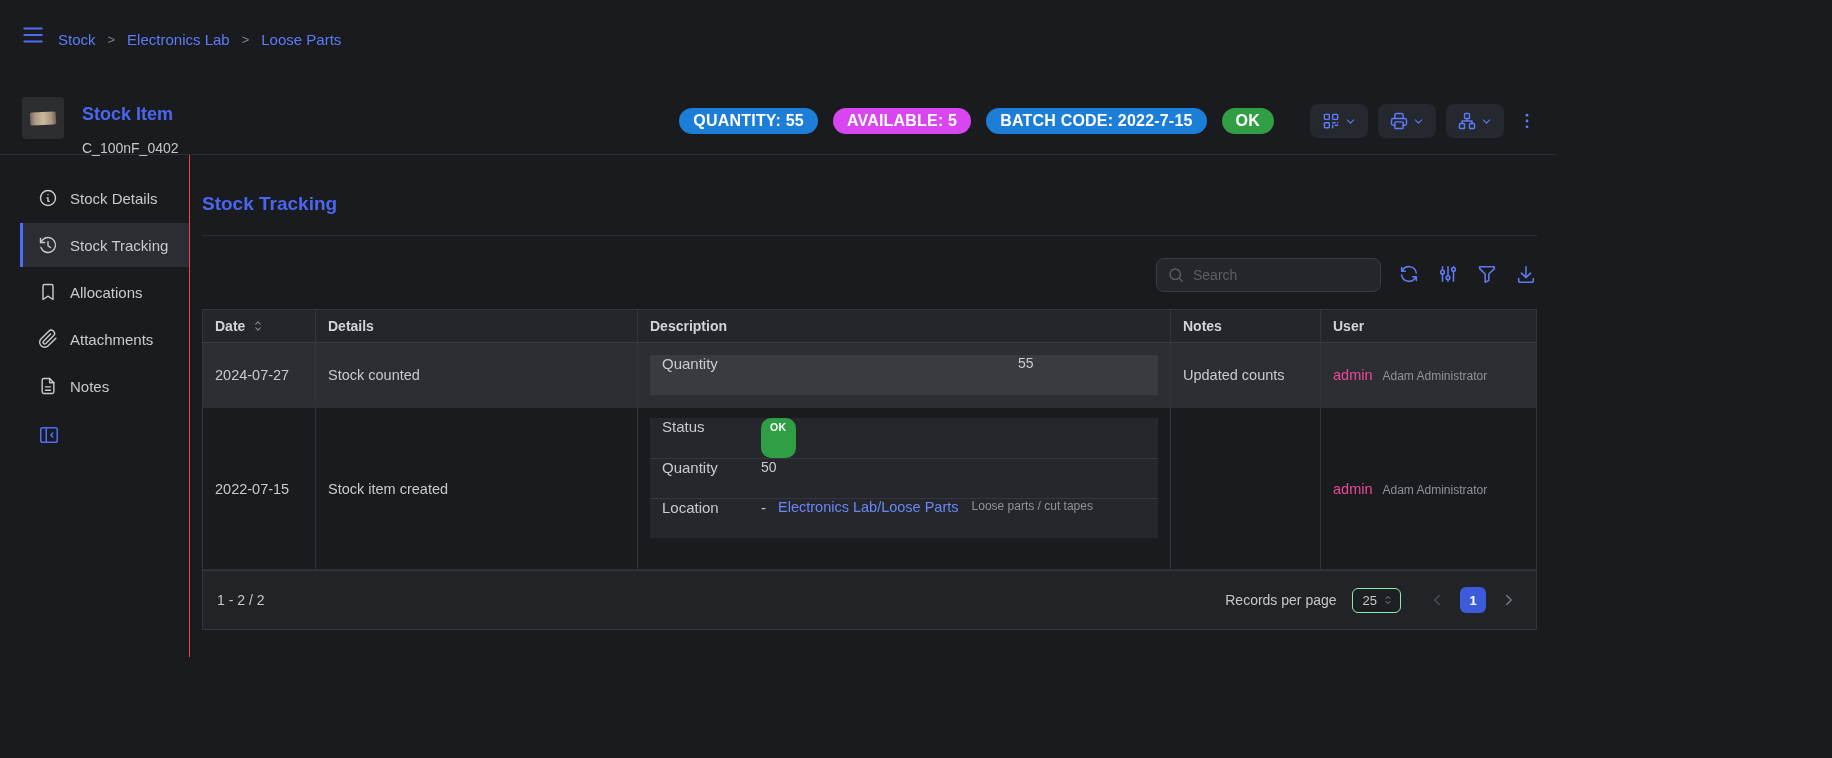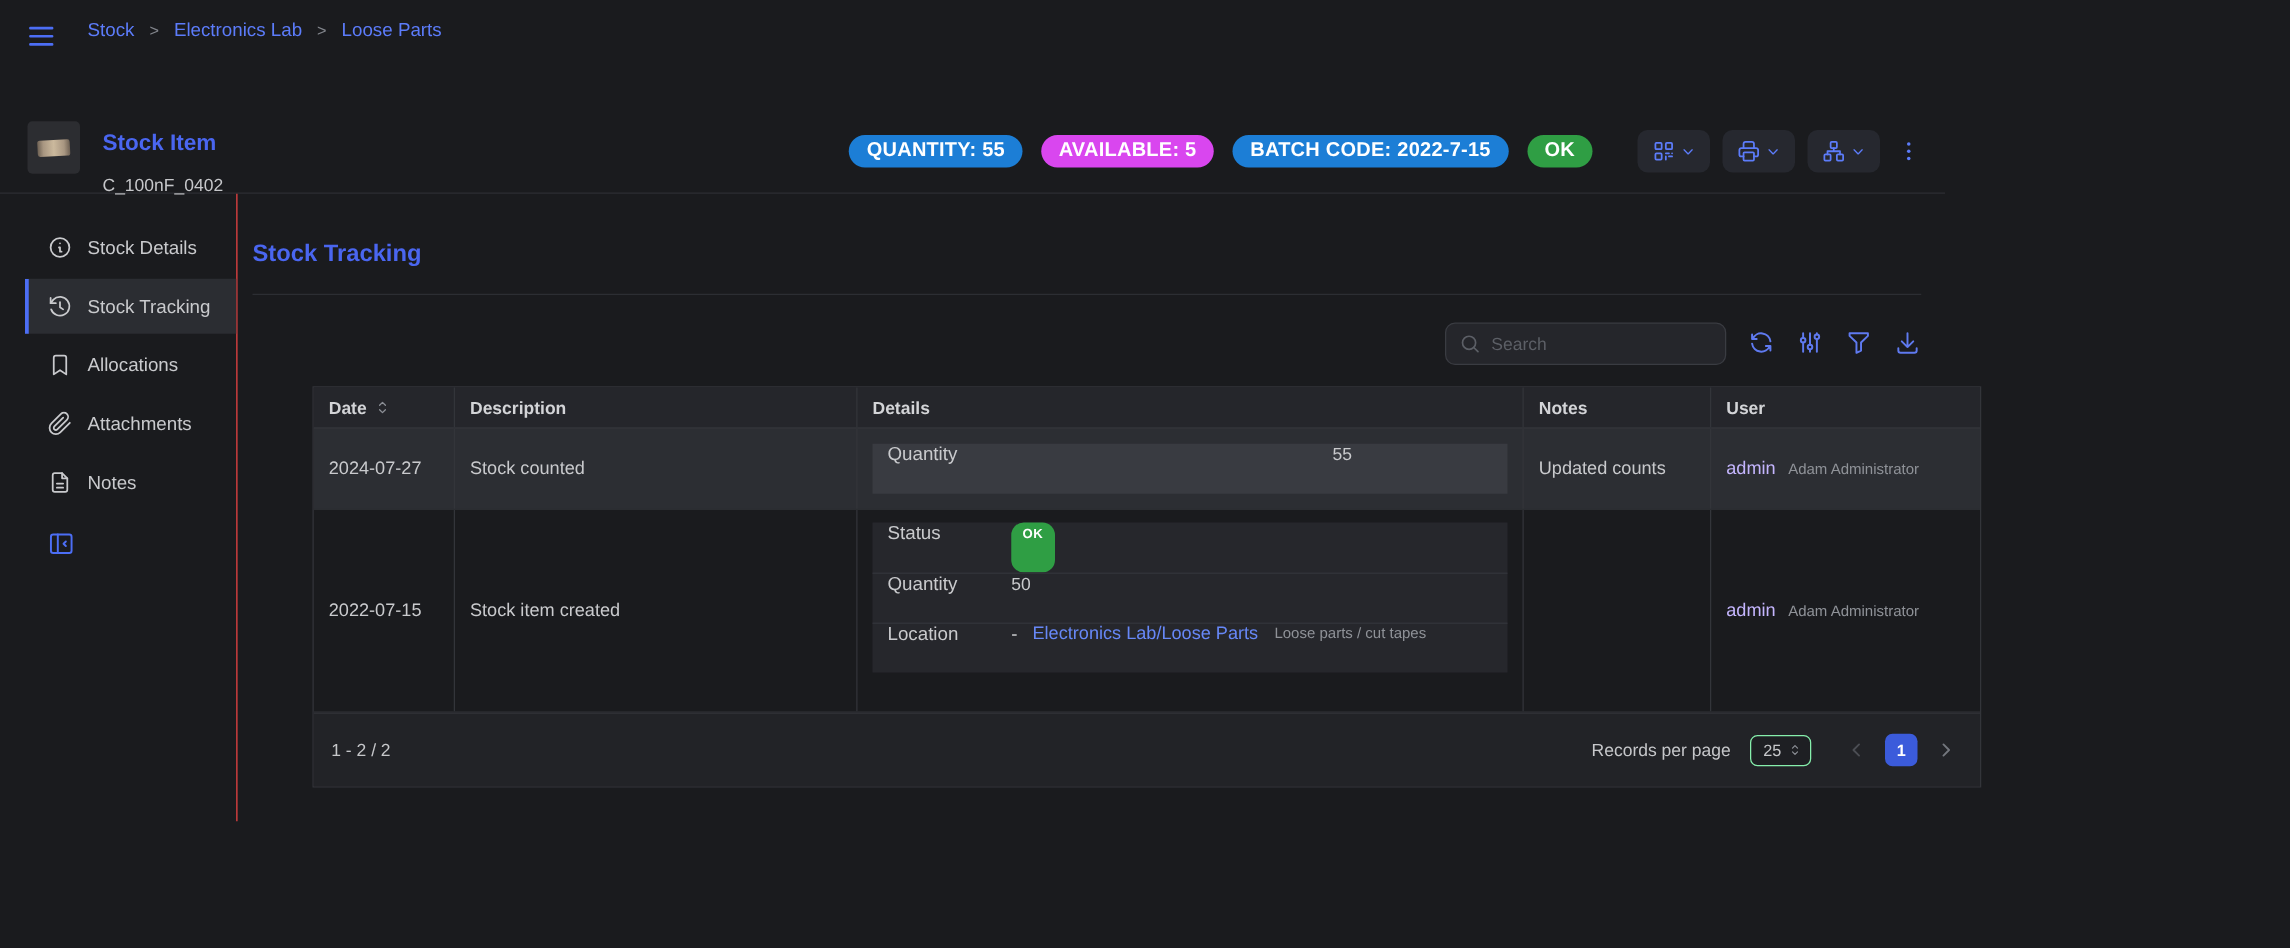--- a/index.html
+++ b/index.html
@@ -7,21 +7,21 @@
   body {
     background:#1a1b1e; color:#c1c2c5;
     font-family:"Liberation Sans", sans-serif;
     overflow:hidden;
   }
   .app { width:1556px; }
   .icon { display:inline-flex; flex:none; }
   .icon svg { display:block; }
 
   
-  .topbar { height:52px; display:flex; align-items:flex-start; padding:16px 20px; gap:24px; }
+  .topbar { height:52px; display:flex; align-items:flex-end; padding:4px 20px; gap:12px; }
   .burger { color:#4c6ef5; cursor:pointer; }
   .breadcrumb { display:flex; align-items:center; gap:12px; font-size:15px; }
   .crumb { color:#5c7cfa; cursor:pointer; text-decoration:none; }
   .crumb-sep { color:#82858c; font-size:13px; }
 
   
   .page-header { height:103px; display:flex; justify-content:space-between;
     padding:16px 16px 0 22px; border-bottom:1px solid #2c2e33; }
   .header-left { display:flex;margin-top:29px; }
   .thumb { width:42px; height:42px; background:#2c2d31; border-radius:4px;
@@ -59,21 +59,21 @@
   .heading-divider { margin-top:20px; border:none; border-top:1px solid #2c2e33; width:1335px; }
   .toolbar { width:1335px; margin-top:22px; display:flex; justify-content:flex-end; align-items:center; gap:17px; }
   .searchbox { width:225px; height:34px; background:#25262b; border:1px solid #3a3c42;
     border-radius:8px; display:flex; align-items:center; padding:0 10px; gap:8px; color:#5c5f66; }
   .searchbox input { flex:1; min-width:0; background:transparent; border:none; outline:none;
     color:#c1c2c5; font-size:14px; font-family:inherit; }
   .searchbox input::placeholder { color:#5c5f66; }
   .tool-icon { color:#5f7af0; cursor:pointer; background:none; border:none; }
 
   
-  .table { width:1335px; margin-top:17px; border:1px solid #33353a;margin-left:48px; }
+  .table { width:1335px; margin-top:17px; border:1px solid #33353a; }
   .t-row { display:grid; grid-template-columns:112px 322px 533px 150px 216px; }
   .cell { display:flex; align-items:center; padding:0 12px; font-size:14.5px; color:#c9cacd; }
   .cell + .cell { border-left:1px solid #33353a; }
   .t-head { background:#25262b; border-bottom:1px solid #3a3c42; }
   .t-head .cell { padding:8px 12px; font-weight:700; font-size:14px; color:#d3d4d7; gap:6px; cursor:pointer; }
   .sort-icon { color:#8b8e95; }
   .t-body-row { border-bottom:1px solid #2b2d31; }
   .row-1 { height:65px; background:#2c2e33; }
   .row-2 { height:162px; }
   .details-cell { flex-direction:column; align-items:stretch; justify-content:center; padding:12px; }
@@ -85,21 +85,21 @@
   .dlabel { color:#c9cacd; flex:none; }
   .row-1 .dlabel { width:356px; }
   .row-2 .dlabel { width:99px; }
   .dvalue { font-size:14px; color:#c9cacd; }
   .status-badge { background:#2f9e44; color:#fff; font-size:10.5px; font-weight:700;
     padding:3px 9px; border-radius:10px; letter-spacing:.4px; }
   .loc-dash { color:#c9cacd; margin-right:12px; }
   .loc-link { color:#6788f7; font-size:14.5px; cursor:pointer; text-decoration:none; }
   .loc-desc { margin-left:13px; font-size:12px; color:#8f9298; }
   .user-wrap { display:flex; align-items:baseline; gap:10px; }
-  .user-name { font-size:14.5px; color:#c4b5fd; }
+  .user-name { font-size:14.5px; color:#ec4899; }
   .user-full { font-size:12px; color:#8f9298; }
 
   
   .t-footer { height:59px; background:#222327; border-top:1px solid #33353a;
     display:flex; align-items:center; justify-content:space-between; padding:0 14px; }
   .range { font-size:14px; color:#c6c7ca; }
   .footer-right { display:flex; align-items:center; gap:15px; }
   .rpp-label { font-size:14px; color:#c6c7ca; }
   .page-size { display:flex; align-items:center; gap:5px; border:1px solid #86efac; background:#1e1f23;
     border-radius:6px; padding:4px 6px 4px 10px; font-size:13px; color:#c6c7ca; cursor:pointer; }
@@ -318,24 +318,24 @@
         <div class="t-row t-head">
           <div class="cell">
             <span>Date</span>
             <span class="icon sort-icon">
               <svg width="14" height="14" viewBox="0 0 24 24" fill="none" stroke="currentColor" stroke-width="1.8" stroke-linecap="round" stroke-linejoin="round">
                   <path d="M8 9l4-4 4 4M8 15l4 4 4-4"></path>
                 </svg>
             </span>
           </div>
           <div class="cell">
+              <span>Details</span>
+            </div>
+          <div class="cell">
               <span>Description</span>
-            </div>
-          <div class="cell">
-              <span>Details</span>
             </div>
           <div class="cell">
               <span>Notes</span>
             </div>
           <div class="cell">
               <span>User</span>
             </div>
         </div>
 
         <div class="t-row t-body-row row-1">

